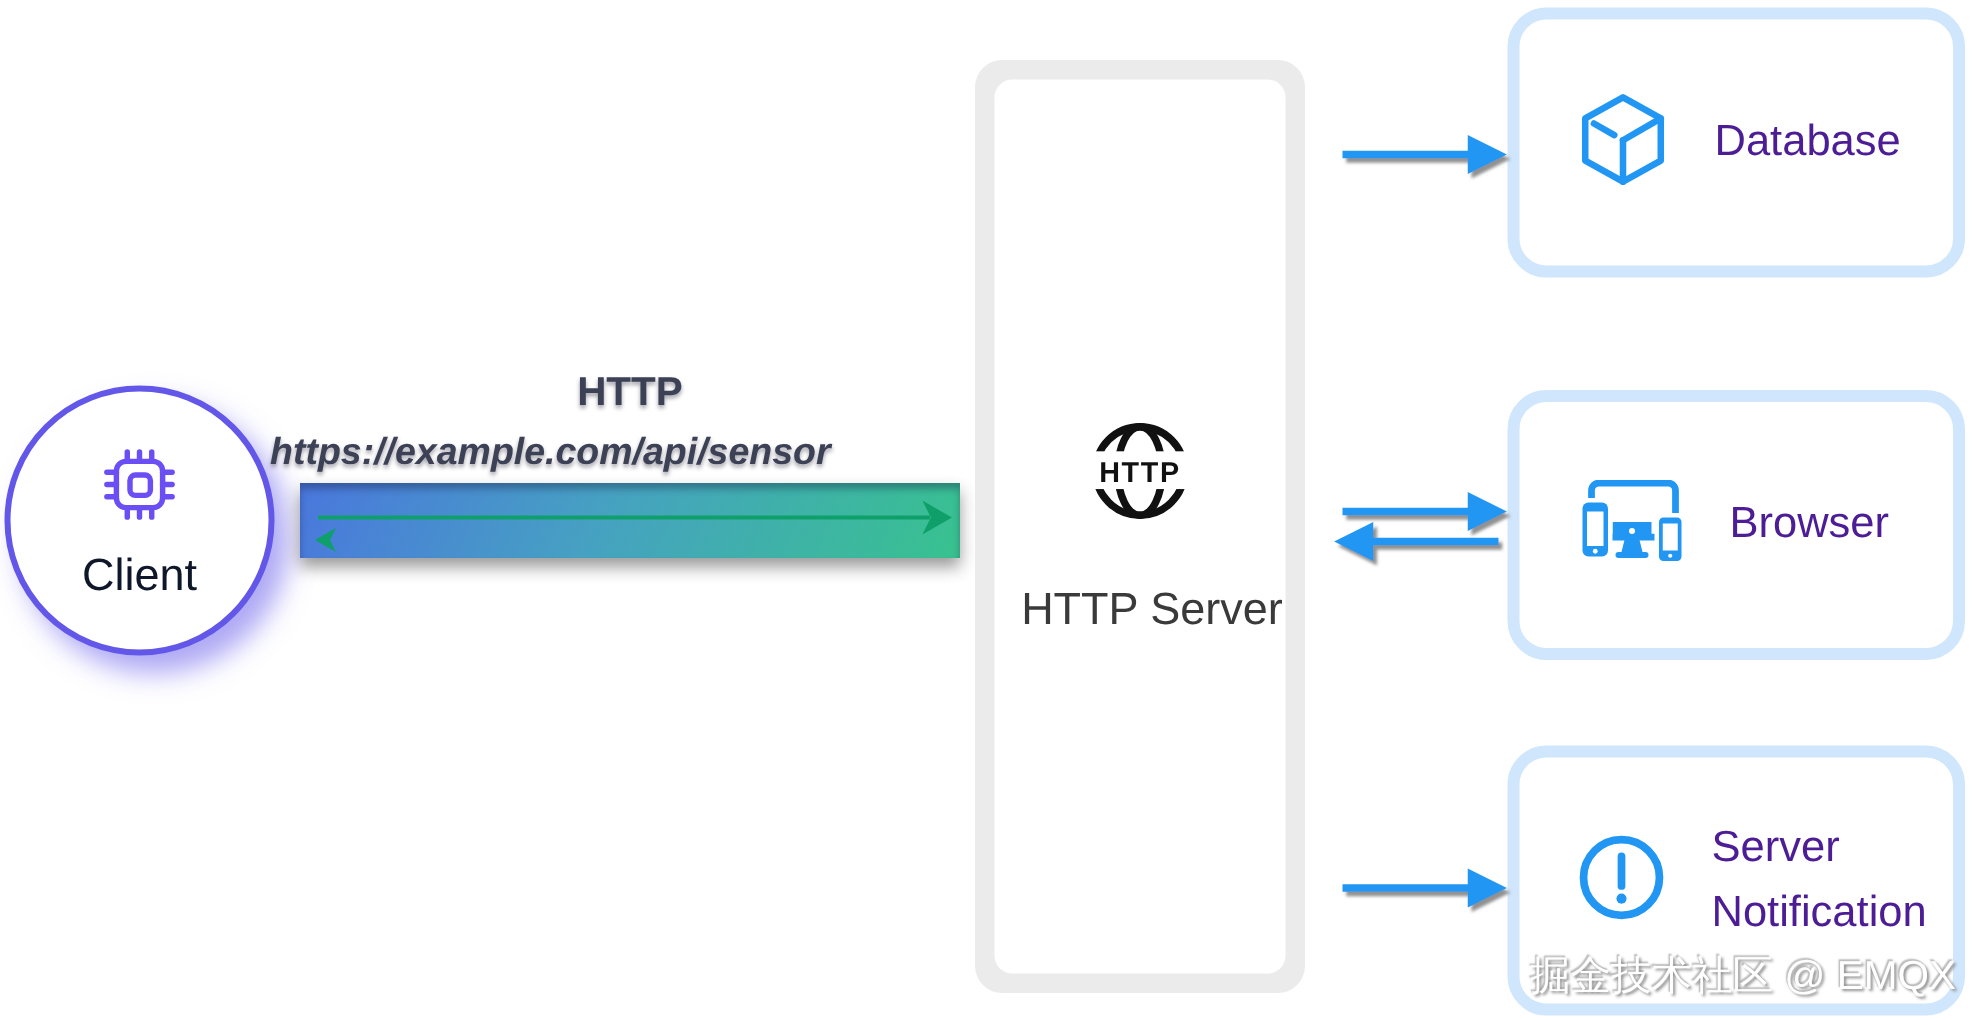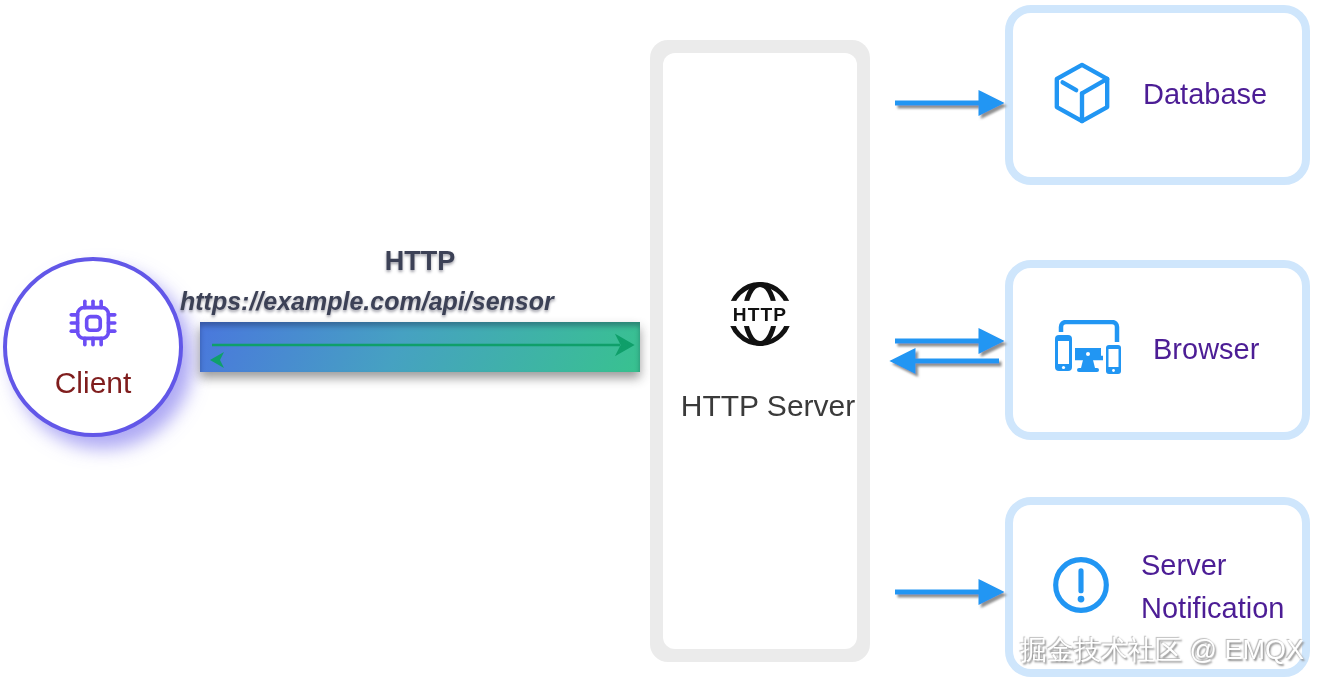--- a/index.html
+++ b/index.html
@@ -8,21 +8,21 @@
     font-family:"Liberation Sans", sans-serif;overflow:hidden;
   }
   
   .client-circle{
     position:absolute;left:3px;top:257px;width:180px;height:180px;
     background:#fff;border:4px solid #6257e8;border-radius:50%;
     box-sizing:border-box;display:flex;flex-direction:column;
     align-items:center;justify-content:center;gap:10px;
     box-shadow:10px 12px 18px rgba(108,99,235,0.55);
   }
-  .client-circle .label{font-size:30px;color:#7f1d1d;}
+  .client-circle .label{font-size:30px;color:#0f172a;}
   
   .req-method{
     position:absolute;left:200px;top:246px;width:440px;text-align:center;
     font-size:27px;font-weight:700;color:#3c4156;
     text-shadow:0 2px 3px rgba(40,40,60,0.45);
   }
   .req-url{
     position:absolute;left:180px;top:287px;width:480px;
     font-size:25px;font-weight:700;font-style:italic;color:#3c4156;
     text-shadow:0 2px 3px rgba(40,40,60,0.45);

